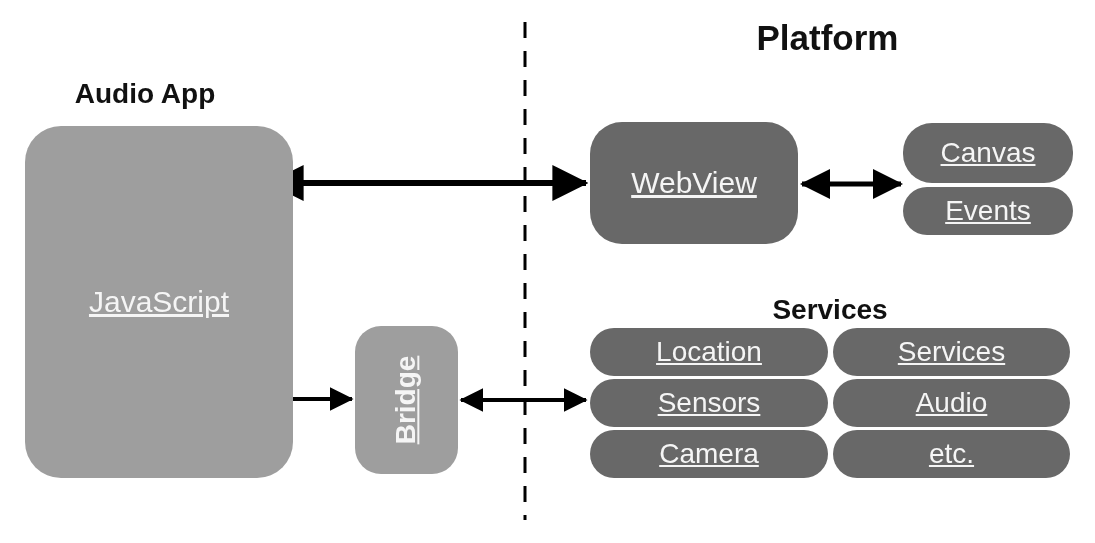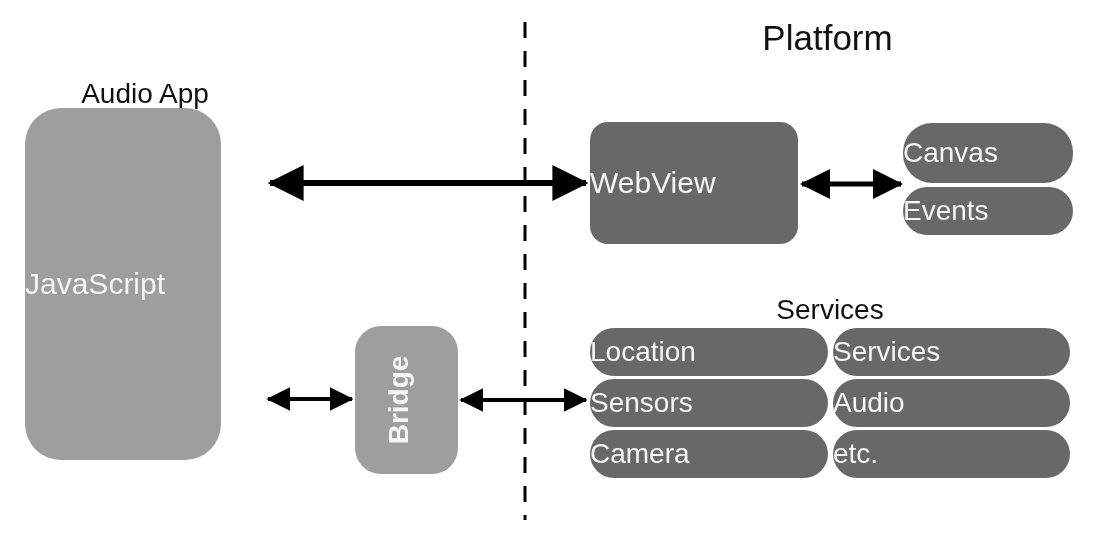--- a/index.html
+++ b/index.html
@@ -14,52 +14,55 @@
     height: 543px;
     background: #ffffff;
     overflow: hidden;
   }
   .abs { position: absolute; }
 
   .section-label {
     color: #111111;
     text-align: center;
     white-space: nowrap;
+    font-weight: bold;
   }
   .your-app-label {
     left: 25px; top: 78px; width: 240px;
     font-size: 28px;
   }
   .platform-label {
     left: 660px; top: 18px; width: 335px;
     font-size: 35px;
   }
   .services-label {
     left: 590px; top: 284px; width: 480px;
     font-size: 28px;
     margin-top: 10px;
   }
 
   .box {
     display: flex;
     align-items: center;
+    justify-content: center;
     color: #f5f5f5;
     box-sizing: border-box;
+    text-decoration: underline;
   }
   .light { background: #9e9e9e; }
   .dark  { background: #686868; }
 
   .javascript-box {
-    left: 25px; top: 108px; width: 196px; height: 352px;
+    left: 25px; top: 126px; width: 268px; height: 352px;
     border-radius: 36px;
     font-size: 30px;
   }
   .webview-box {
     left: 590px; top: 122px; width: 208px; height: 122px;
-    border-radius: 18px;
+    border-radius: 32px;
     font-size: 30px;
   }
   .bridge-box {
     left: 355px; top: 326px; width: 103px; height: 148px;
     border-radius: 26px;
   }
   .bridge-box .vtext {
     transform: rotate(-90deg);
     font-size: 28px;
     font-weight: bold;

